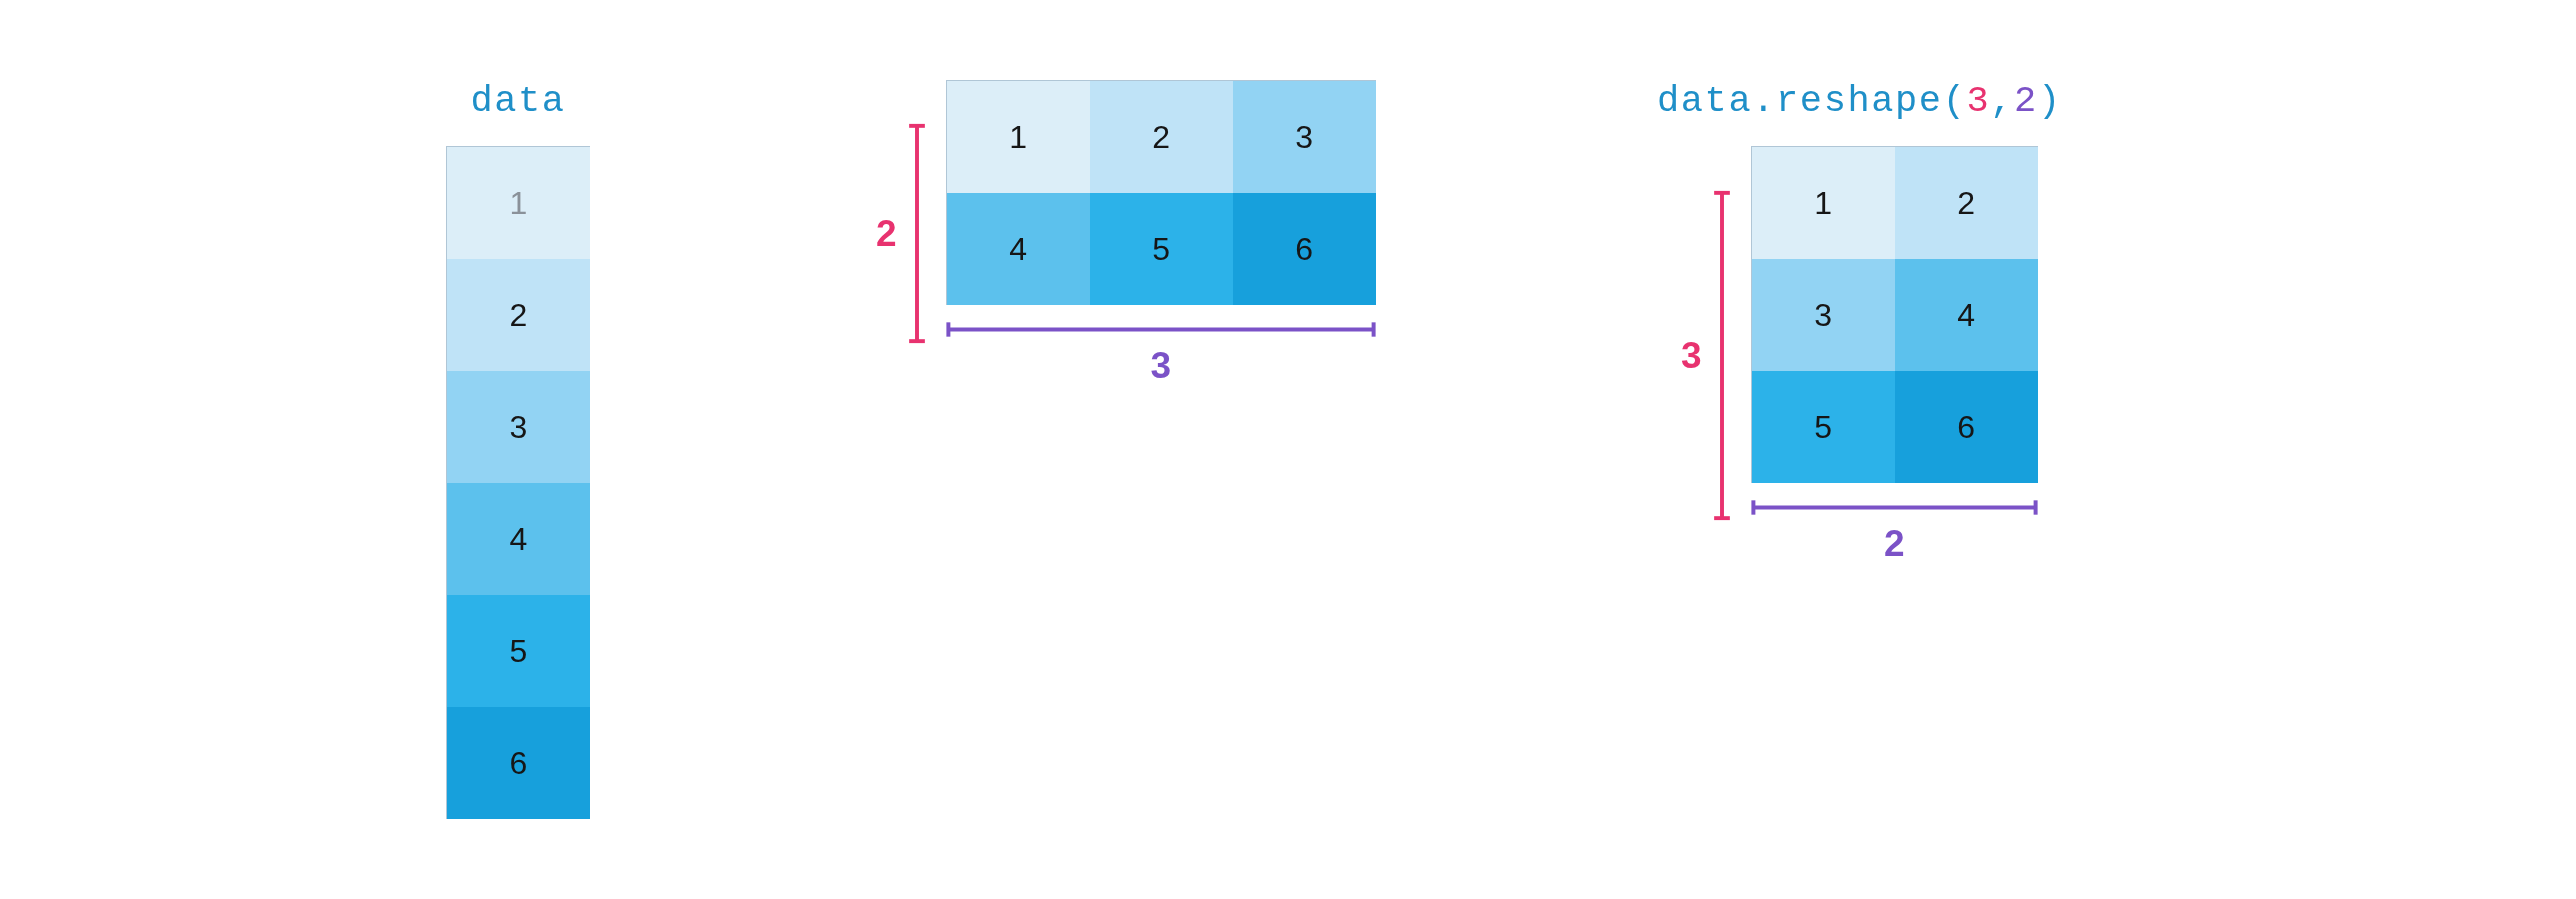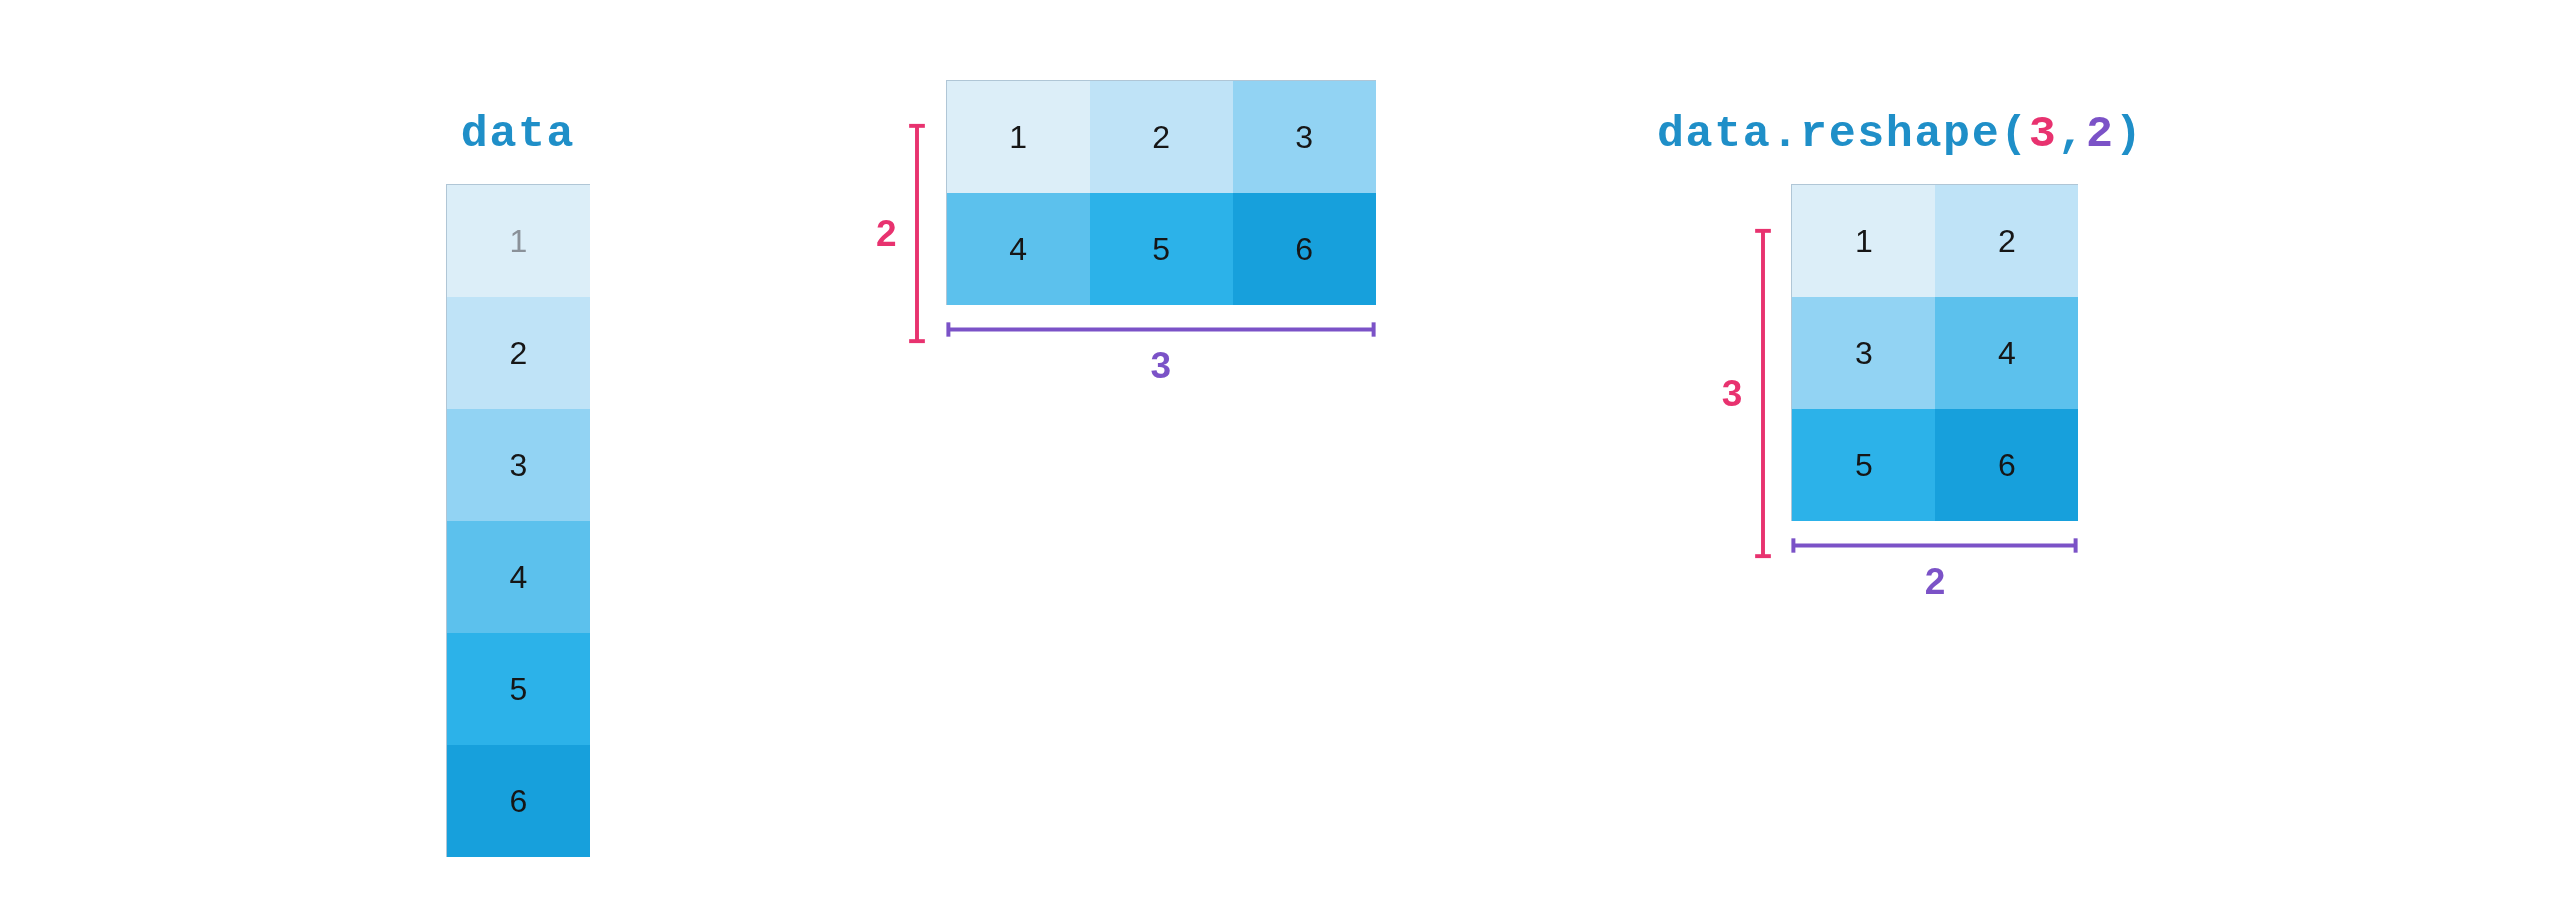--- a/index.html
+++ b/index.html
@@ -12,27 +12,26 @@
     height: 899px;
     position: relative;
   }
   .panel {
     position: absolute;
     display: flex;
     flex-direction: column;
     align-items: center;
   }
   .title {
-    font-size: 45px;
-    font-weight: bold;
+    font-size: 37px;
+    font-weight: normal;
     letter-spacing: 1.6px;
     color: #1f8fc8;
     margin-bottom: 24px;
     white-space: nowrap;
-    margin-top: 29px;
   }
   .title .comma { color: #1f8fc8; }
   .title .pink { color: #e8326f; }
   .title .purple { color: #7b52c7; }
   .grid {
     display: grid;
     border-top: 0.8px solid #b0c6d6;
     border-left: 0.8px solid #b0c6d6;
   }
   .cell {

